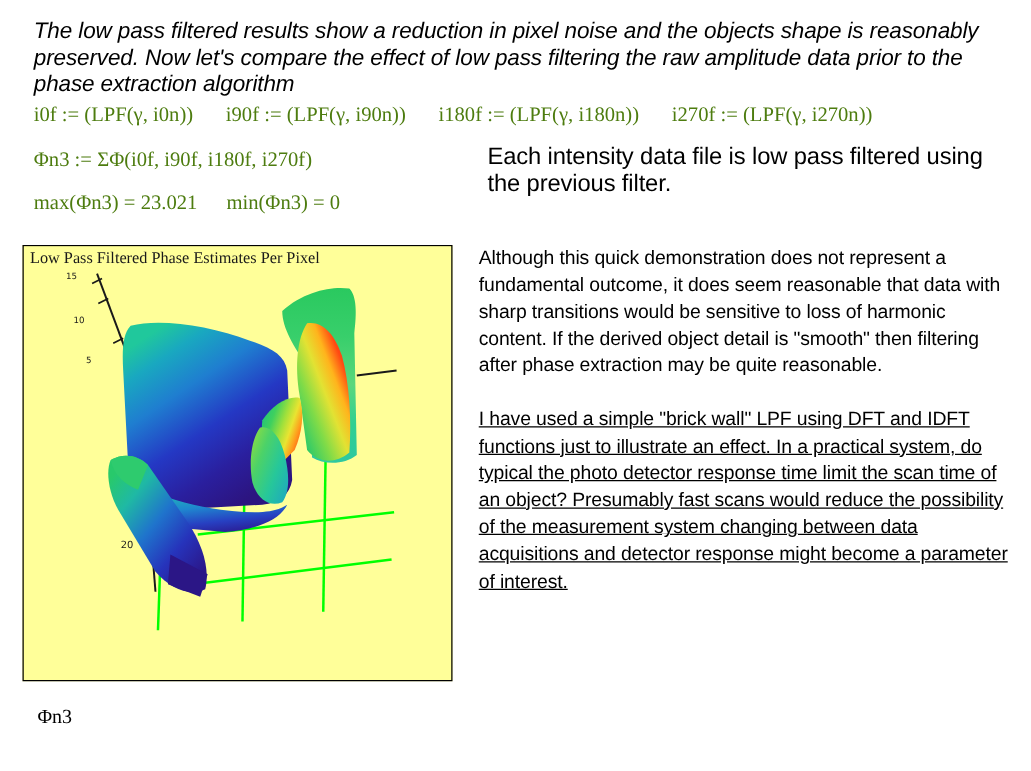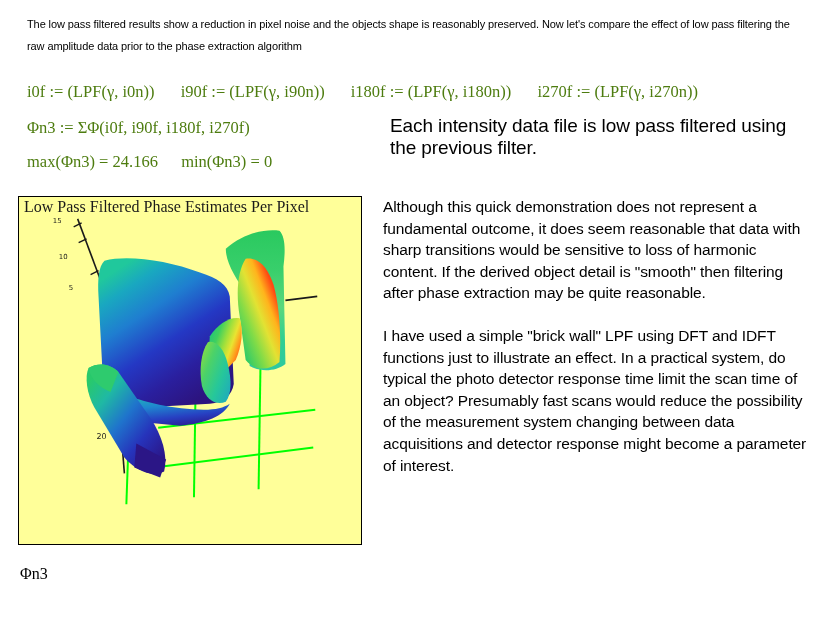--- a/index.html
+++ b/index.html
@@ -15,23 +15,24 @@
     font-family: "Liberation Sans", sans-serif;
     color: #000000;
   }
 
   
   #intro-paragraph {
     position: absolute;
     left: 27px;
     top: 14px;
     width: 772px;
-    font-size: 11px;
+    font-size: 18px;
     line-height: 21.5px;
     letter-spacing: -0.1px;
+    font-style: italic;
   }
 
   
   .math {
     font-family: "Liberation Serif", serif;
     font-size: 16.5px;
     color: #4d7c0f;
     white-space: nowrap;
     position: absolute;
   }
@@ -64,71 +65,71 @@
     background: #ffff99;
     border: 1.5px solid #000000;
     box-sizing: border-box;
     overflow: hidden;
   }
   #plot-title {
     position: absolute;
     left: 5px;
     top: 1px;
     font-family: "Liberation Serif", serif;
-    font-size: 16px;
+    font-size: 13px;
     color: #1a1a1a;
     white-space: nowrap;
   }
   #plot-canvas {
     position: absolute;
     left: 0;
     top: 0;
     width: 100%;
     height: 100%;
   }
   #plot-caption {
     position: absolute;
-    left: 20px;
+    left: 30px;
     top: 565px;
     font-family: "Liberation Serif", serif;
     font-size: 16px;
     color: #000000;
   }
 
   
   #commentary {
     position: absolute;
     left: 383px;
     top: 196px;
     width: 425px;
     font-size: 15.5px;
     line-height: 21.6px;
     letter-spacing: -0.1px;
   }
   #commentary p {
     margin: 0 0 21px 0;
   }
-  #commentary p:last-child { margin-bottom: 0; }
+  #commentary p:last-child { margin-bottom: 0; text-decoration: underline; }
 </style>
 </head>
 <body>
 
 <div id="intro-paragraph">The low pass filtered results show a reduction in pixel noise and the objects shape is reasonably preserved. Now let's compare the effect of low pass filtering the raw amplitude data prior to the phase extraction algorithm</div>
 
 <div id="eq-row-1" class="math">
   <span class="eq">i0f := (LPF(γ, i0n))</span>
   <span class="eq">i90f := (LPF(γ, i90n))</span>
   <span class="eq">i180f := (LPF(γ, i180n))</span>
   <span class="eq">i270f := (LPF(γ, i270n))</span>
 </div>
 
 <div id="eq-phi" class="math">Φn3 := ΣΦ(i0f, i90f, i180f, i270f)</div>
 
 <div id="eq-minmax" class="math">
-  <span class="eq-max">max(Φn3) = 24.166</span>
+  <span class="eq-max">max(Φn3) = 23.021</span>
   <span>min(Φn3) = 0</span>
 </div>
 
 <div id="filter-note">Each intensity data file is low pass filtered using the previous filter.</div>
 
 <div id="plot-panel">
 
   <svg id="plot-canvas" viewBox="0 0 344 349" preserveAspectRatio="none">
     <defs>
 

